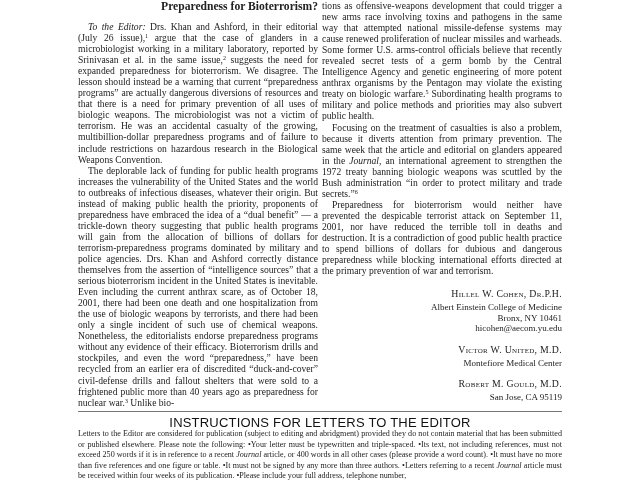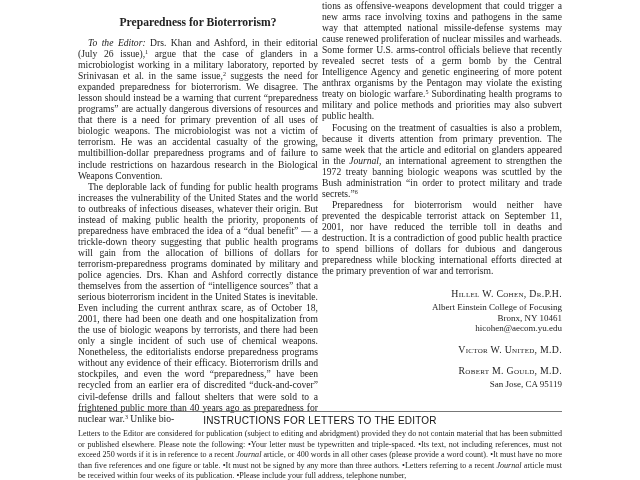--- a/index.html
+++ b/index.html
@@ -1,57 +1,58 @@
 <!DOCTYPE html>
 <html><head>
 <meta charset="utf-8">
 <style>
   html, body { margin:0; padding:0; background:#ffffff; }
   body { width:640px; height:480px; overflow:hidden; position:relative;
          font-family:"Liberation Serif","DejaVu Serif",serif; color:#222; }
   .col { position:absolute; font-size:9.6px; line-height:11.05px; text-align:justify; }
   #left { left:78px; top:0px; width:240px; }
   #right { left:322px; top:0px; width:240px; }
-  .title { font-weight:bold; font-size:11.6px; line-height:13px; margin:16px 0 8px 0; text-align:center; }
+  .title { font-weight:bold; font-size:11.6px; line-height:13px; margin:0 0 8px 0; text-align:right; }
   p { margin:0; text-indent:10px; }
   p.first { text-indent:10px; }
   .cont { text-indent:0; }
   .ed { font-style:italic;margin-top:40px; }
   sup { font-size:6px; line-height:0; vertical-align:3px; }
   i { font-style:italic; }
   .sig { text-align:right; margin-top:10px; }
   .sig .name { font-size:9.8px; letter-spacing:0.3px; font-variant:small-caps; margin-bottom:3px; }
   .sig .aff { font-size:9px; line-height:10.5px; }
   .rule { position:absolute; left:78px; top:411px; width:484px; height:1px; background:#777; }
   .instr-head { position:absolute; left:78px; top:415px; width:484px; text-align:center;
-                font-family:"Liberation Sans","DejaVu Sans",sans-serif; font-size:10px; letter-spacing:0.2px; color:#111; }
+                font-family:"Liberation Sans","DejaVu Sans",sans-serif; font-size:13px; letter-spacing:0.2px; color:#111; }
   .instr-body { position:absolute; left:78px; top:429px; width:484px; font-size:8.1px; line-height:10.6px; text-align:justify; color:#222; }
 </style>
 </head>
 <body>
 
 <div id="left" class="col">
   <div class="title">Preparedness for Bioterrorism?</div>
   <p class="first"><span class="ed">To the Editor:</span><span> Drs. Khan and Ashford, in their editorial (July 26 issue),</span><sup>1</sup><span> argue that the case of glanders in a microbiologist working in a military laboratory, reported by Srinivasan et al. in the same issue,</span><sup>2</sup><span> suggests the need for expanded preparedness for bioterrorism. We disagree. The lesson should instead be a warning that current “preparedness programs” are actually dangerous diversions of resources and that there is a need for primary prevention of all uses of biologic weapons. The microbiologist was not a victim of terrorism. He was an accidental casualty of the growing, multibillion-dollar preparedness programs and of failure to include restrictions on hazardous research in the Biological Weapons Convention.</span></p>
   <p><span>The deplorable lack of funding for public health programs increases the vulnerability of the United States and the world to outbreaks of infectious diseases, whatever their origin. But instead of making public health the priority, proponents of preparedness have embraced the idea of a “dual benefit” — a trickle-down theory suggesting that public health programs will gain from the allocation of billions of dollars for terrorism-preparedness programs dominated by military and police agencies. Drs. Khan and Ashford correctly distance themselves from the assertion of “intelligence sources” that a serious bioterrorism incident in the United States is inevitable. Even including the current anthrax scare, as of October 18, 2001, there had been one death and one hospitalization from the use of biologic weapons by terrorists, and there had been only a single incident of such use of chemical weapons. Nonetheless, the editorialists endorse preparedness programs without any evidence of their efficacy. Bioterrorism drills and stockpiles, and even the word “preparedness,” have been recycled from an earlier era of discredited “duck-and-cover” civil-defense drills and fallout shelters that were sold to a frightened public more than 40 years ago as preparedness for nuclear war.</span><sup>3</sup><span> Unlike bio-</span></p>
 </div>
 
 <div id="right" class="col">
   <p class="cont"><span>tions as offensive-weapons development that could trigger a new arms race involving toxins and pathogens in the same way that attempted national missile-defense systems may cause renewed proliferation of nuclear missiles and warheads. Some former U.S. arms-control officials believe that recently revealed secret tests of a germ bomb by the Central Intelligence Agency and genetic engineering of more potent anthrax organisms by the Pentagon may violate the existing treaty on biologic warfare.</span><sup>5</sup><span> Subordinating health programs to military and police methods and priorities may also subvert public health.</span></p>
   <p><span>Focusing on the treatment of casualties is also a problem, because it diverts attention from primary prevention. The same week that the article and editorial on glanders appeared in the </span><i>Journal</i><span>, an international agreement to strengthen the 1972 treaty banning biologic weapons was scuttled by the Bush administration “in order to protect military and trade secrets.”</span><sup>6</sup></p>
   <p>Preparedness for bioterrorism would neither have prevented the despicable terrorist attack on September 11, 2001, nor have reduced the terrible toll in deaths and destruction. It is a contradiction of good public health practice to spend billions of dollars for dubious and dangerous preparedness while blocking international efforts directed at the primary prevention of war and terrorism.</p>
 
   <div class="sig" style="margin-top:12px;text-align:right;">
     <div class="name">Hillel W. Cohen, Dr.P.H.</div>
-    <div class="aff">Albert Einstein College of Focusing</div>
+    <div class="aff">Albert Einstein College of Medicine</div>
     <div class="aff">Bronx, NY 10461</div>
     <div class="aff">hicohen@aecom.yu.edu</div>
   </div>
   <div class="sig">
     <div class="name">Victor W. United, M.D.</div>
+    <div class="aff">Montefiore Medical Center</div>
   </div>
   <div class="sig">
     <div class="name">Robert M. Gould, M.D.</div>
     <div class="aff">San Jose, CA 95119</div>
   </div>
 </div>
 
 <div class="rule"></div>
 <div class="instr-head">INSTRUCTIONS FOR LETTERS TO THE EDITOR</div>
 <div class="instr-body"><span>Letters to the Editor are considered for publication (subject to editing and abridgment) provided they do not contain material that has been submitted or published elsewhere. Please note the following: •Your letter must be typewritten and triple-spaced. •Its text, not including references, must not exceed 250 words if it is in reference to a recent </span><i>Journal</i><span> article, or 400 words in all other cases (please provide a word count). •It must have no more than five references and one figure or table. •It must not be signed by any more than three authors. •Letters referring to a recent </span><i>Journal</i><span> article must be received within four weeks of its publication. •Please include your full address, telephone number,</span></div>

